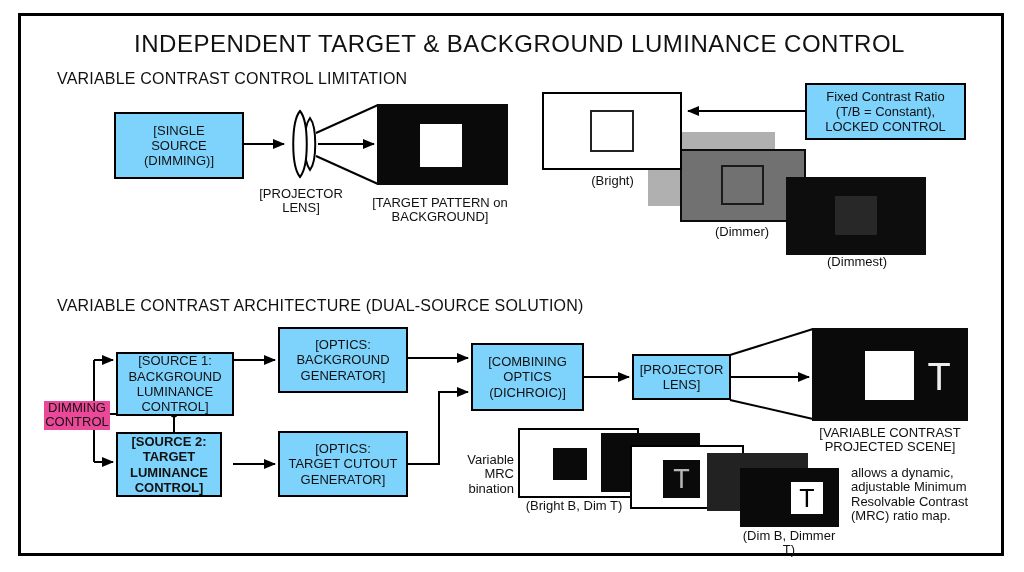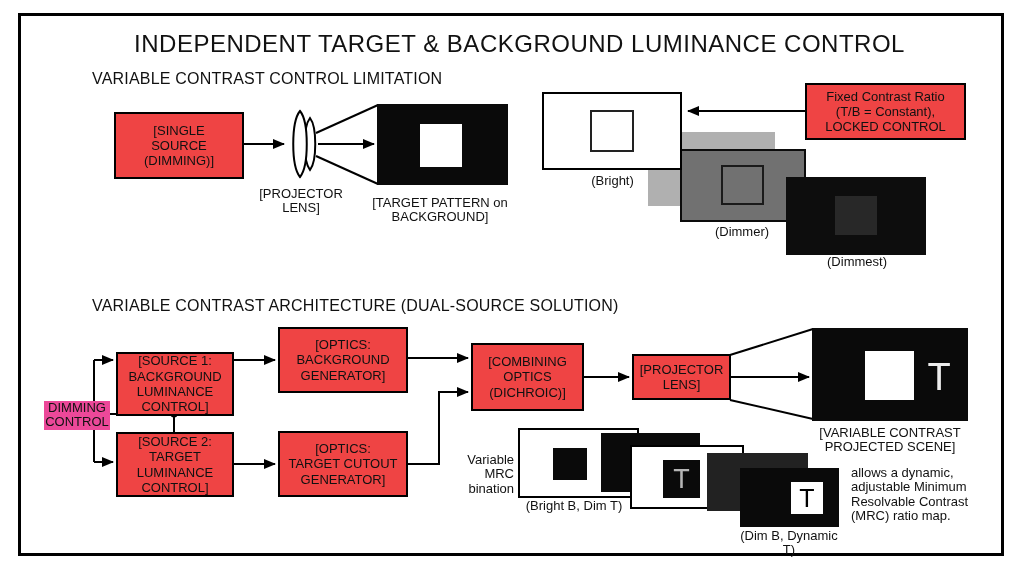--- a/index.html
+++ b/index.html
@@ -3,24 +3,24 @@
 <meta charset="utf-8">
 <style>
   html,body{margin:0;padding:0;background:#fff;}
   .canvas{position:relative;width:1024px;height:572px;background:#fff;
           font-family:"Liberation Sans",sans-serif;color:#111;overflow:hidden;}
   .frame{position:absolute;left:18px;top:13px;width:986px;height:543px;
          border:3px solid #000;box-sizing:border-box;}
   .abs{position:absolute;box-sizing:border-box;}
   .pre{white-space:pre-line;}
   .ctr{display:flex;flex-direction:column;justify-content:center;align-items:center;text-align:center;}
-  .box{background:#ef4444;border:2px solid #000;font-size:13px;line-height:1.18;z-index:3;}
+  .box{background:#7dd3fc;border:2px solid #000;font-size:13px;line-height:1.18;z-index:3;}
   .lbl{font-size:13px;line-height:1.1;text-align:center;z-index:3;}
   .ttl{font-size:24px;letter-spacing:.5px;padding-left:15px;}
-  .sec{font-size:16px;letter-spacing:.2px;margin-left:35px;}
+  .sec{font-size:16px;letter-spacing:.2px;}
   svg.wires{position:absolute;left:0;top:0;z-index:1;}
   .t-big{font-size:38px;color:#ededed;line-height:1;}
   .t-gray{font-size:27px;color:#b5b5b5;line-height:1;}
   .t-blk{font-size:25px;color:#000;line-height:1;}
 </style>
 </head>
 <body>
 
 <div class="canvas">
   <div class="frame abs"></div>
@@ -95,21 +95,21 @@
 (T/B = Constant),
 LOCKED CONTROL</div>
 
   <div class="abs lbl pre" style="left:44px;top:401px;width:66px;background:#ec4899;z-index:4;">DIMMING
 CONTROL</div>
 
   <div class="abs box ctr pre" style="left:116px;top:328px;width:118px;height:64px;margin-top:24px;">[SOURCE 1:
 BACKGROUND
 LUMINANCE
 CONTROL]</div>
-  <div class="abs box ctr pre" style="left:116px;top:432px;width:118px;height:65px;">[SOURCE 2:
+  <div class="abs box ctr pre" style="left:116px;top:432px;width:106px;height:65px;font-weight:bold;">[SOURCE 2:
 TARGET
 LUMINANCE
 CONTROL]</div>
   <div class="abs box ctr pre" style="left:278px;top:327px;width:130px;height:66px;">[OPTICS:
 BACKGROUND
 GENERATOR]</div>
   <div class="abs box ctr pre" style="left:278px;top:431px;width:130px;height:66px;">[OPTICS:
 TARGET CUTOUT
 GENERATOR]</div>
   <div class="abs box ctr pre" style="left:471px;top:343px;width:113px;height:68px;">[COMBINING
@@ -132,19 +132,19 @@
   <div class="abs" style="left: 553px; top: 448px; width: 34px; height: 32px; z-index: 2; background-color: rgb(10, 10, 10);"></div>
   <div class="abs" style="left: 601px; top: 433px; width: 99px; height: 59px; z-index: 3; background-color: rgb(10, 10, 10);"></div>
   <div class="abs" style="left:630px;top:445px;width:114px;height:64px;background:#fff;border:2px solid #000;z-index:4;"></div>
   <div class="abs ctr t-gray" style="left: 663px; top: 460px; width: 37px; height: 38px; z-index: 4; background-color: rgb(10, 10, 10);"></div>
   <div class="abs ctr t-gray" style="left:663px;top:460px;width:37px;height:38px;z-index:5;">T</div>
   <div class="abs" style="left: 707px; top: 453px; width: 101px; height: 58px; z-index: 5; background-color: rgb(34, 34, 34);"></div>
   <div class="abs" style="left: 740px; top: 468px; width: 99px; height: 59px; z-index: 6; background-color: rgb(10, 10, 10);"></div>
   <div class="abs ctr t-blk" style="left:791px;top:482px;width:32px;height:32px;background:#fff;z-index:6;">T</div>
 
   <div class="abs lbl" style="left:518px;top:499px;width:112px;z-index:7;">(Bright B, Dim T)</div>
-  <div class="abs lbl" style="left:735px;top:529px;width:108px;z-index:7;">(Dim B, Dynamic T)</div>
+  <div class="abs lbl" style="left:735px;top:529px;width:108px;z-index:7;">(Dim B, Dimmer T)</div>
 
   <div class="abs lbl pre" style="left:851px;top:466px;width:132px;text-align:left;z-index:3;">allows a dynamic,
 adjustable Minimum
 Resolvable Contrast
 (MRC) ratio map.</div>
 </div>
 
 </body></html>

